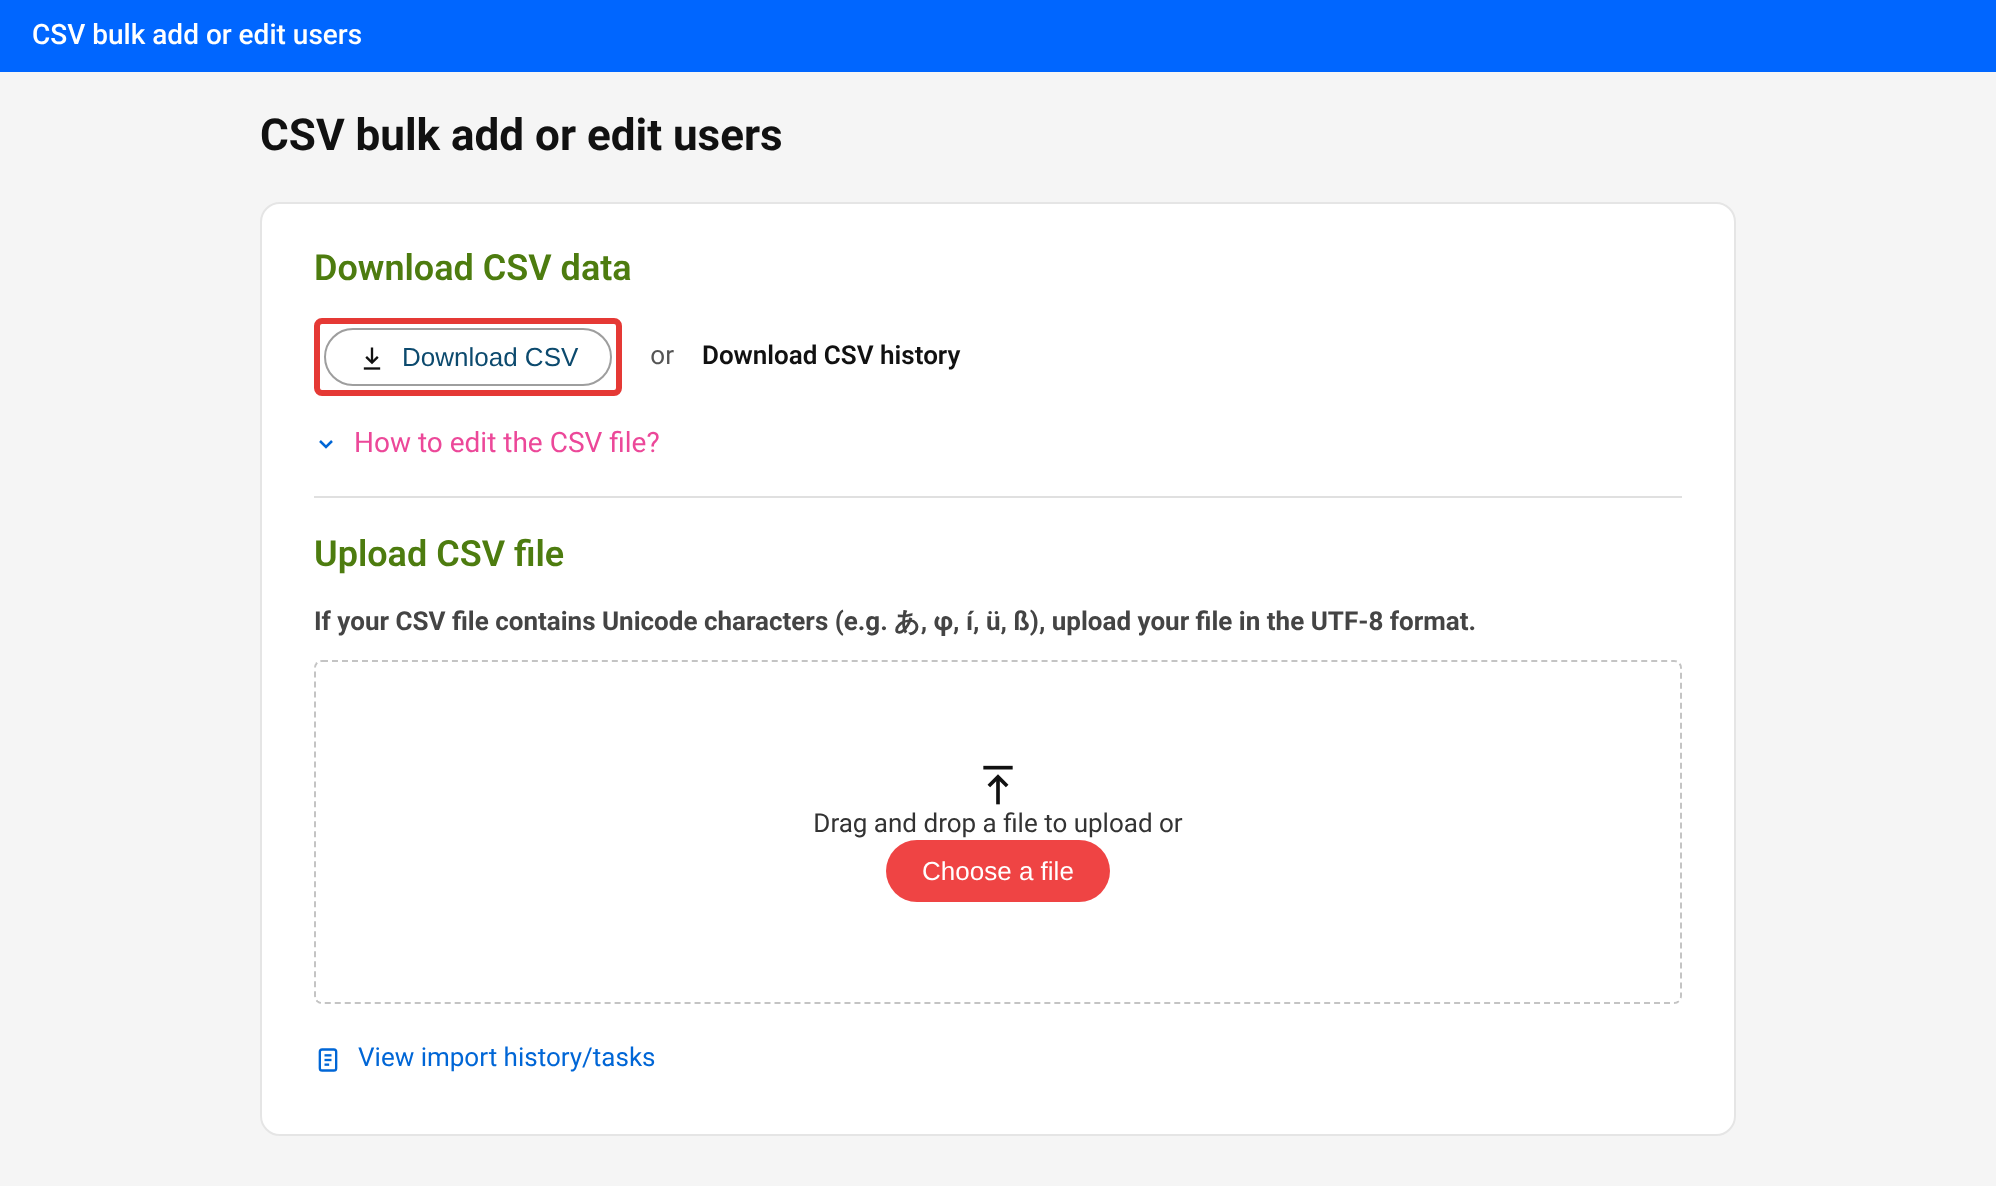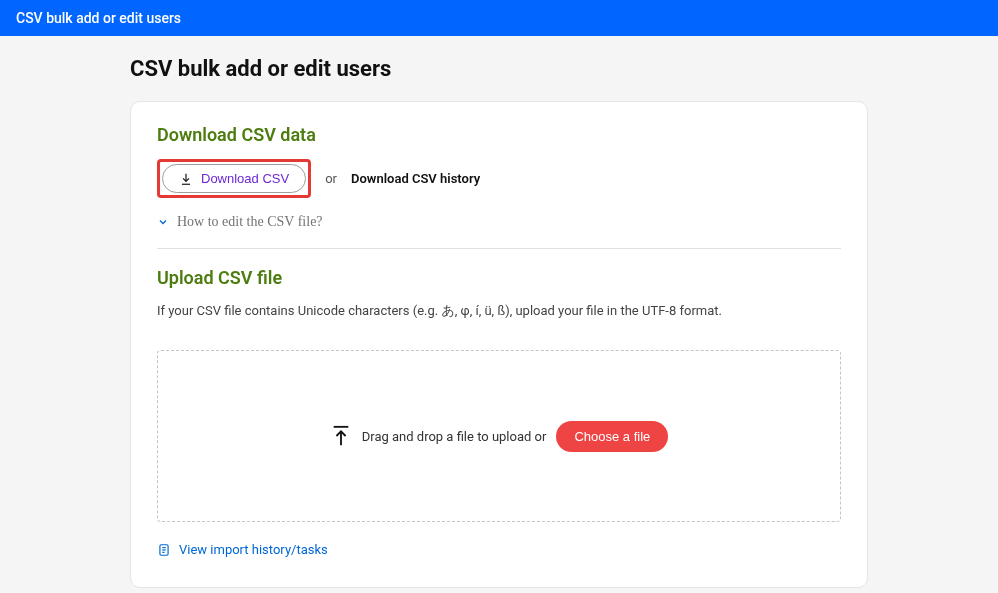--- a/index.html
+++ b/index.html
@@ -52,21 +52,21 @@
   }
   .pill-btn {
     display: inline-flex;
     align-items: center;
     gap: 8px;
     border: 1px solid #9e9e9e;
     border-radius: 18px;
     background: #fff;
     padding: 6px 16px;
     font-size: 13px;
-    color: #6d28d9;
+    color: #0c4a6e;
     cursor: pointer;
   }
   .pill-btn-dark {
     border: none;
     background: #ef4444;
     color: #fff;
     border-radius: 18px;
     padding: 8px 18px;
     font-size: 13px;
     cursor: pointer;
@@ -87,42 +87,41 @@
     gap: 8px;
     margin-bottom: 18px;
     cursor: pointer;
   }
   .expand-row .chev {
     color: #0066d6;
     font-size: 12px;
   }
   .expand-link {
     font-size: 14px;
-    color: #737373;
-    font-family: Liberation Serif, serif;
+    color: #ec4899;
   }
   .divider {
     height: 1px;
     background: #e0e0e0;
     margin-bottom: 18px;
   }
   .help-text {
     font-size: 13px;
     color: #444;
-    margin-bottom: 30px;
+    margin-bottom: 10px;
+    font-weight: bold;
   }
   .dropzone {
     border: 1.5px dashed #c4c4c4;
     border-radius: 4px;
     height: 172px;
     display: flex;
-    flex-direction: row;
+    flex-direction: column;
     align-items: center;
     justify-content: center;
-    gap: 10px;
     margin-bottom: 18px;
   }
   .drop-text {
     font-size: 13px;
     color: #333;
   }
   .footer-link {
     display: flex;
     align-items: center;
     gap: 8px;

